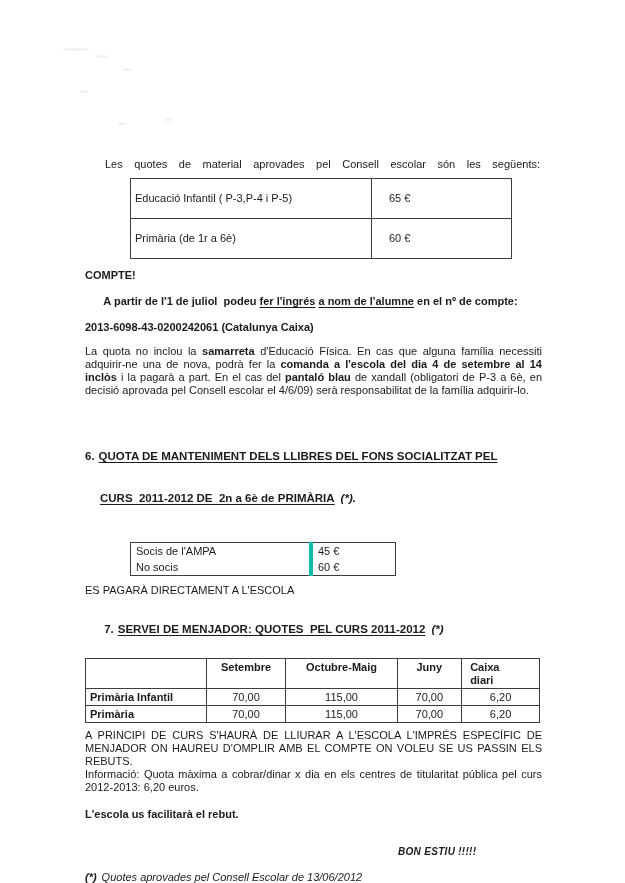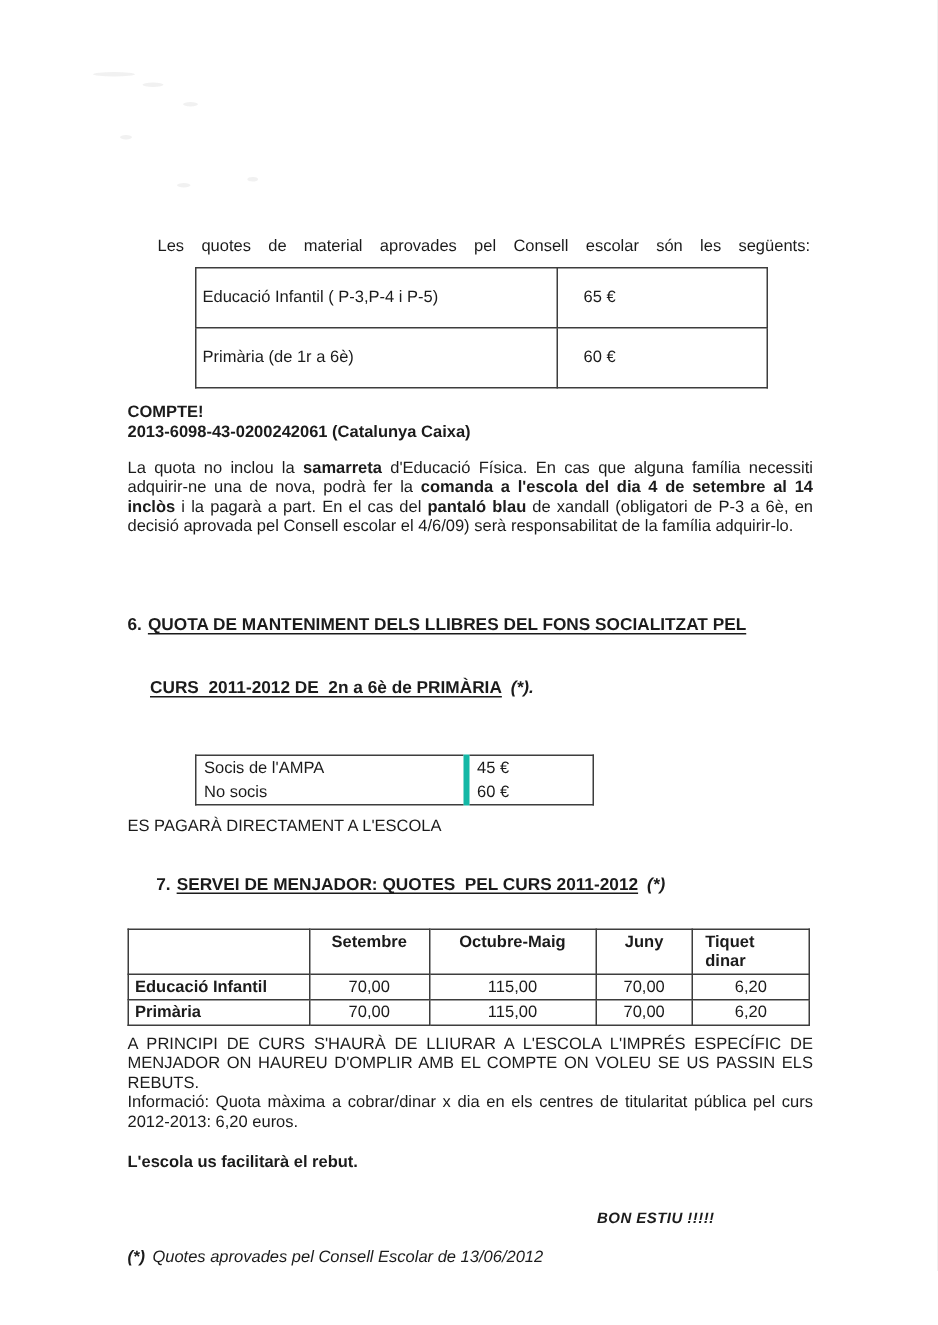--- a/index.html
+++ b/index.html
@@ -105,20 +105,23 @@
         <td class="c2">65 €</td>
       </tr>
       <tr>
         <td class="c1">Primària  (de 1r a 6è)</td>
         <td class="c2">60 €</td>
       </tr>
     </tbody>
       </table>
 
     <div class="compte-title">COMPTE!</div>
+    <div class="compte-line">
+      <span>A partir de l'1 de juliol  podeu </span><span class="u">fer l'ingrés</span><span> </span><span class="u">a nom de l'alumne</span><span> en el nº de compte:</span>
+    </div>
     <div class="compte-acct">2013-6098-43-0200242061 (Catalunya Caixa)</div>
 
     <div class="para para1">
       <span>La quota no inclou la </span><span class="b">samarreta</span><span> d'Educació Física. En cas que alguna família necessiti adquirir-ne una de nova, podrà fer la </span><span class="b">comanda a l'escola del dia 4 de setembre al 14 inclòs</span><span> i la pagarà a part. En el cas del </span><span class="b">pantaló blau</span><span>  de xandall (obligatori de P-3 a 6è, en decisió aprovada  pel Consell escolar el 4/6/09)  serà responsabilitat de la família adquirir-lo.</span>
     </div>
 
     <div class="heading h6">
       <div><span class="num">6.</span><span class="u">QUOTA DE MANTENIMENT DELS LLIBRES DEL FONS SOCIALITZAT PEL</span></div>
       <div class="line2"><span class="u">CURS  2011-2012 DE  2n a 6è de PRIMÀRIA</span><span class="suffix">(*).</span></div>
     </div>
@@ -143,25 +146,25 @@
     </div>
 
     <table class="t3">
       <tbody>
           <tr class="hdr">
         <td class="cl"></td>
         <td class="cs">Setembre</td>
         <td class="co">Octubre-Maig</td>
         <td class="cj">Juny</td>
         <td class="ct">
-              <span class="narrow">Tiquet dinar</span>
+              <span class="narrow">Caixa diari</span>
             </td>
       </tr>
       <tr>
-        <td class="cl rowlabel data">Educació Infantil</td>
+        <td class="cl rowlabel data">Primària Infantil</td>
         <td class="cs data">70,00</td>
         <td class="co data">115,00</td>
         <td class="cj data">70,00</td>
         <td class="ct data">6,20</td>
       </tr>
       <tr>
         <td class="cl rowlabel data">Primària</td>
         <td class="cs data">70,00</td>
         <td class="co data">115,00</td>
         <td class="cj data">70,00</td>

